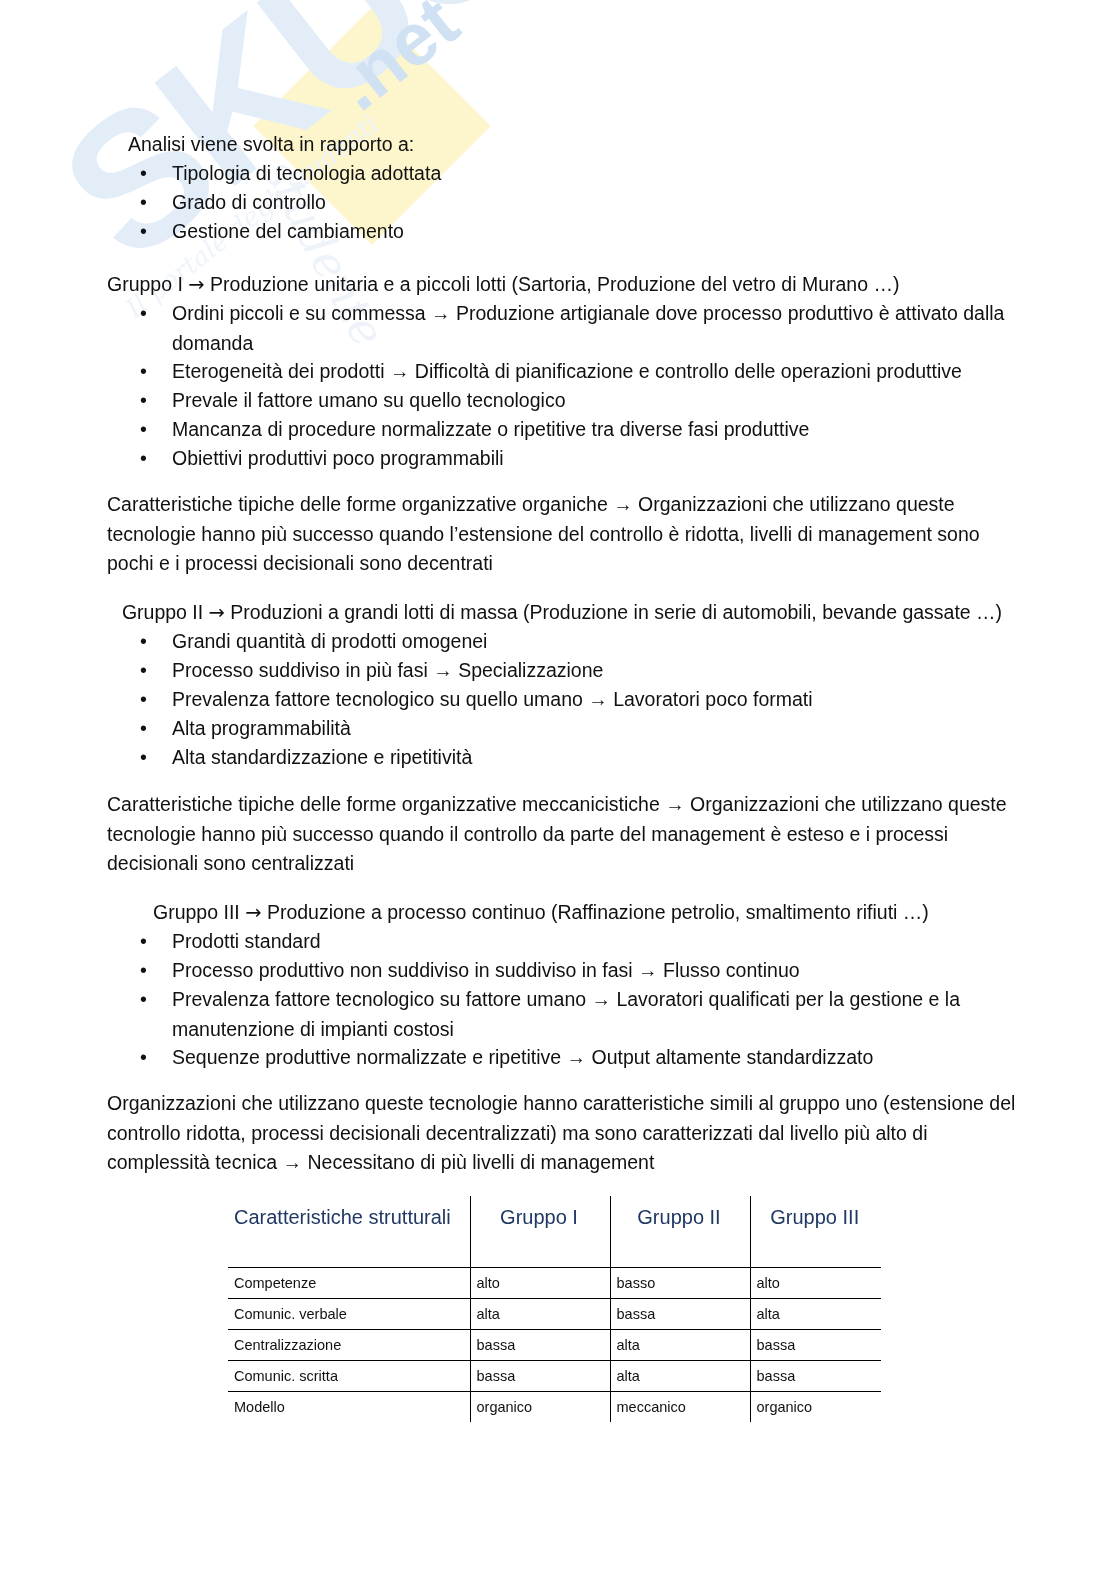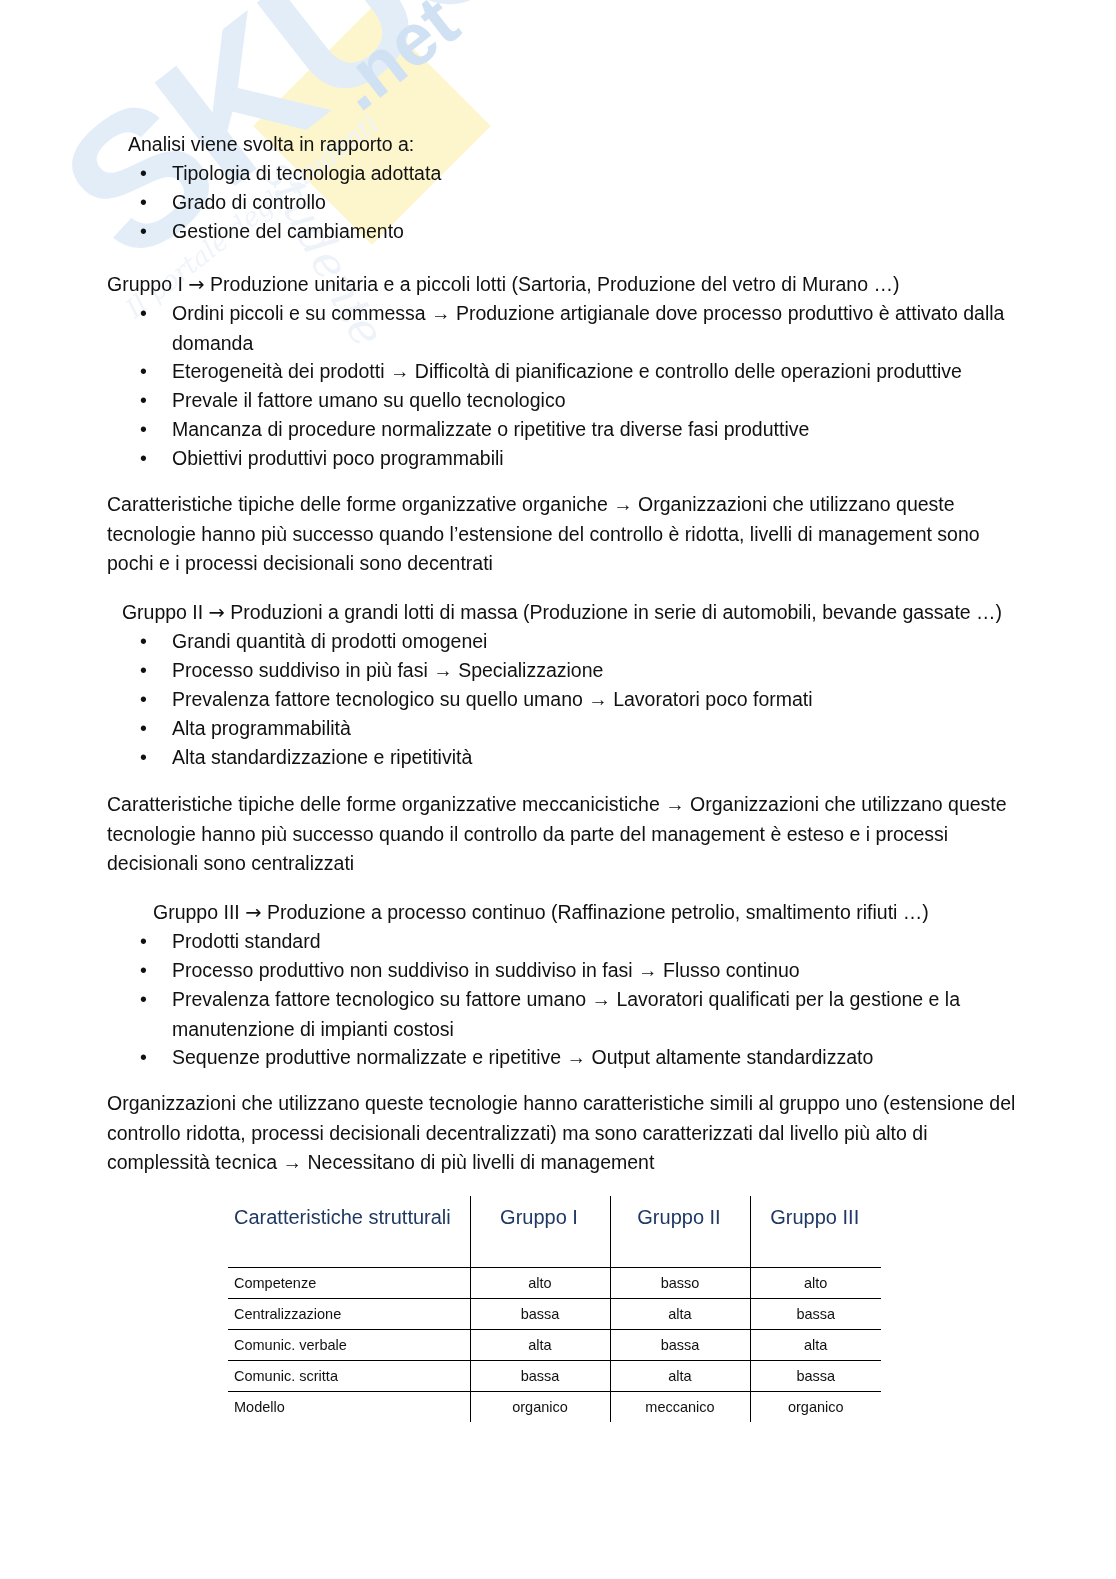--- a/index.html
+++ b/index.html
@@ -145,21 +145,21 @@
     border-left: 1.2px solid #000000;
   }
   #struct-table td {
     font-size: 14.5px;
     color: #111111;
     padding: 7px 6px 7px 6px;
     border-bottom: 1.2px solid #000000;
     vertical-align: middle;
   }
   #struct-table td.val {
-    text-align: center;
+    text-align: left;
     border-left: 1.2px solid #000000;
   }
   #struct-table tr.last td { border-bottom: none; }
 </style>
 </head>
 <body>
 
 <div id="page">
 
   <div id="watermark">
@@ -280,30 +280,30 @@
         </tr>
       </thead>
       <tbody>
         <tr>
           <td>Competenze</td>
           <td class="val">alto</td>
           <td class="val">basso</td>
           <td class="val">alto</td>
         </tr>
         <tr>
-          <td>Centralizzazione</td>
-          <td class="val">bassa</td>
-          <td class="val">alta</td>
-          <td class="val">bassa</td>
-        </tr>
-        <tr>
           <td>Comunic. verbale</td>
           <td class="val">alta</td>
           <td class="val">bassa</td>
           <td class="val">alta</td>
+        </tr>
+        <tr>
+          <td>Centralizzazione</td>
+          <td class="val">bassa</td>
+          <td class="val">alta</td>
+          <td class="val">bassa</td>
         </tr>
         <tr>
           <td>Comunic. scritta</td>
           <td class="val">bassa</td>
           <td class="val">alta</td>
           <td class="val">bassa</td>
         </tr>
         <tr class="last">
           <td>Modello</td>
           <td class="val">organico</td>

